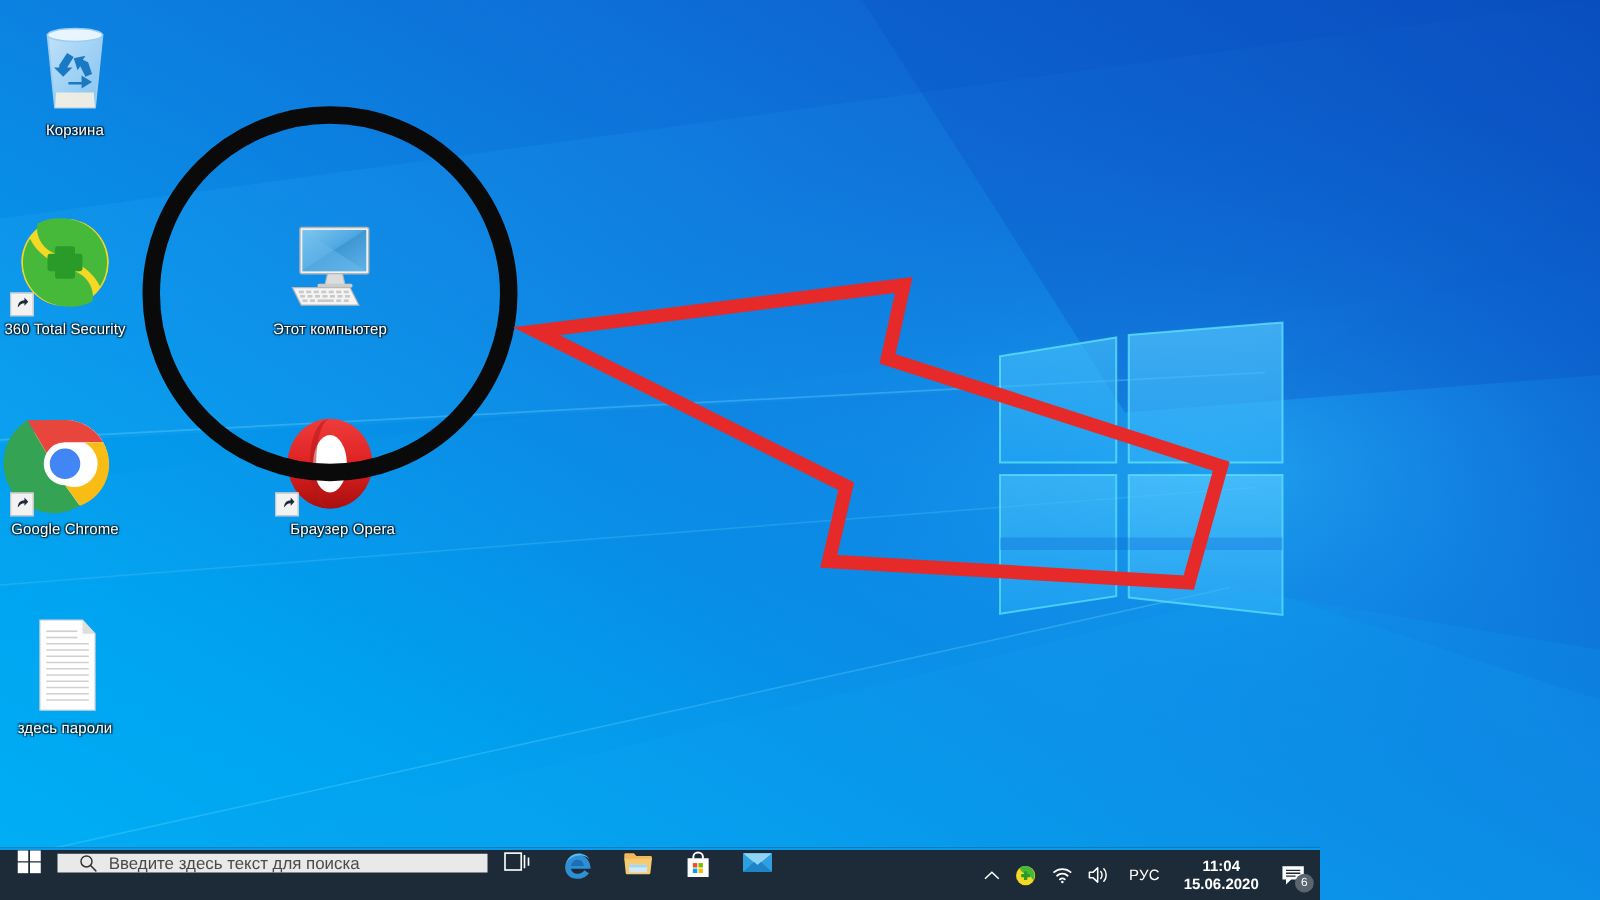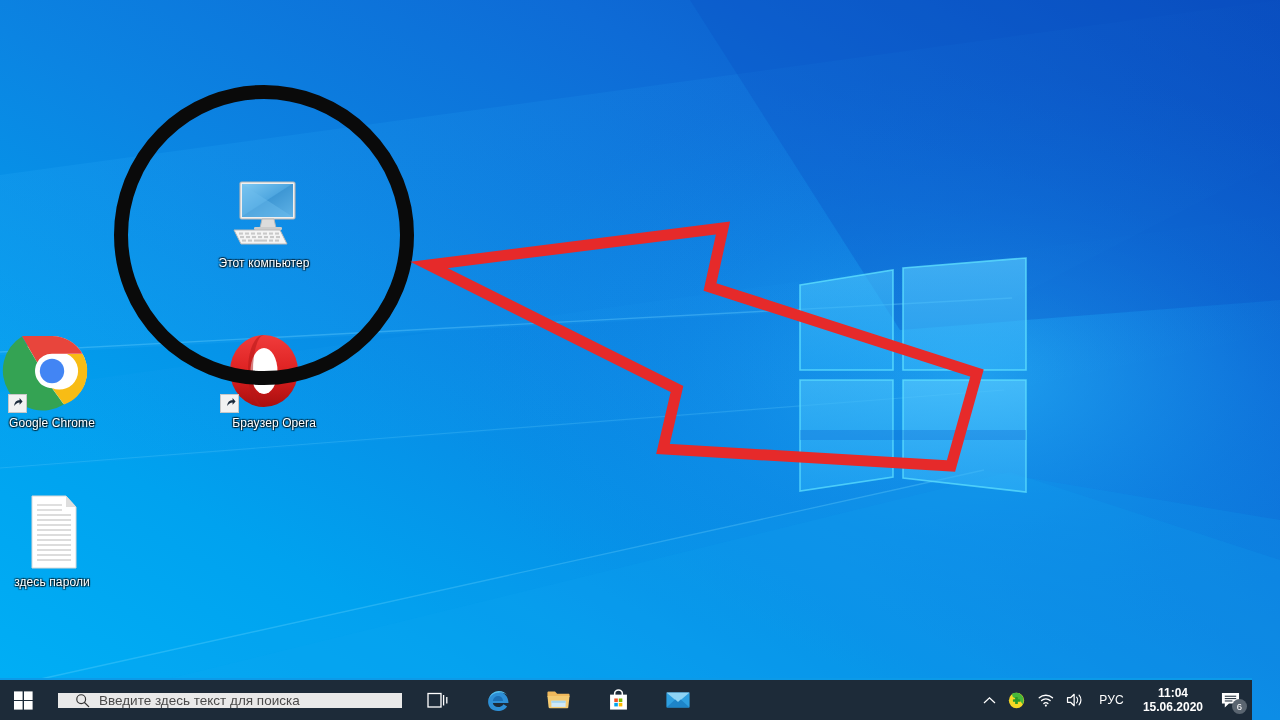--- a/index.html
+++ b/index.html
@@ -73,28 +73,27 @@
     width: 1280px;
     height: 720px;
     pointer-events: none;
   }
 
   
   #taskbar {
     position: absolute;
     left: 0;
     bottom: 0;
-    width: 1252px;
+    width: 1056px;
     height: 42px;
     background: #1d2b39;
     display: flex;
-    align-items: center;
+    align-items: flex-start;
     border-top: 2px solid #0c9ae8;
     box-sizing: border-box;
-    gap: 12px;
   }
   #start-button {
     width: 46px;
     display: flex;
     align-items: center;
     justify-content: center;
     cursor: default;
   }
 
   #search-box {
@@ -225,21 +224,59 @@
       <polygon points="800,380 893,380 893,477 800,491" fill="url(#paneA)"></polygon>
       <polygon points="903,380 1026,380 1026,492 903,478" fill="url(#paneB)"></polygon>
       <polygon points="800,285 893,270 893,370 800,370" fill="none" stroke="#62e4ff" stroke-opacity=".75" stroke-width="1.6"></polygon>
       <polygon points="903,268 1026,258 1026,370 903,370" fill="none" stroke="#62e4ff" stroke-opacity=".75" stroke-width="1.6"></polygon>
       <polygon points="800,380 893,380 893,477 800,491" fill="none" stroke="#62e4ff" stroke-opacity=".70" stroke-width="1.6"></polygon>
       <polygon points="903,380 1026,380 1026,492 903,478" fill="none" stroke="#62e4ff" stroke-opacity=".70" stroke-width="1.6"></polygon>
       <polygon points="800,430 1026,430 1026,440 800,440" fill="#0a62d2" opacity=".30"></polygon>
     </g>
   </svg>
 
-
+  <div class="icon-cell" style="left:8px; top:14px;">
+    <div class="icon-art">
+      <svg viewBox="0 0 104 80" width="104" height="80">
+        <defs>
+          <linearGradient id="binG" x1="0" y1="0" x2="1" y2="1">
+            <stop offset="0%" stop-color="#cfe9fb" stop-opacity=".92"></stop>
+            <stop offset="100%" stop-color="#9fd2f5" stop-opacity=".82"></stop>
+          </linearGradient>
+        </defs>
+        <polygon points="30,14 74,14 68,72 36,72" fill="url(#binG)" stroke="#9ccdf0" stroke-width="1.4"></polygon>
+        <ellipse cx="52" cy="14" rx="22" ry="5.2" fill="#e8f5fe" stroke="#9ccdf0" stroke-width="1.2"></ellipse>
+        <polygon points="37,60 67,60 68,72 36,72" fill="#f6efe2" opacity=".9"></polygon>
+        <g fill="#1b79c4" transform="translate(52,40) scale(1.05)">
+          <path d="M-12,-2 L-6,-11 L-1,-8 L-6,0 L-2,0 L-9,7 L-16,0 L-12,0 Z"></path>
+          <path d="M10,-4 L13,5 L8,7 L4,-1 L2,2 L-1,-7 L8,-9 L6,-6 Z"></path>
+          <path d="M-5,11 L5,11 L5,6 L13,11 L5,16 L5,13 L-5,13 Z"></path>
+        </g>
+      </svg>
+    </div>
+    <span class="icon-label">Корзина</span>
+  </div>
+
+  <div class="icon-cell" style="left:0px; top:173px;">
+    <div class="icon-art">
+      <svg viewBox="0 0 104 80" width="104" height="80">
+        <circle cx="52" cy="37" r="35" fill="#f5d825"></circle>
+        <path d="M52,2 A35,35 0 0 1 80,56 C72,40 58,36 44,30 C34,26 28,16 30,6 A35,35 0 0 1 52,2 Z" fill="#46b83a"></path>
+        <path d="M52,72 A35,35 0 0 1 24,18 C32,34 46,38 60,44 C70,48 76,58 74,68 A35,35 0 0 1 52,72 Z" fill="#46b83a"></path>
+        <rect x="44" y="24" width="16" height="26" rx="2.2" fill="#2a9b28"></rect>
+        <rect x="38" y="30" width="28" height="14" rx="2.2" fill="#2a9b28"></rect>
+      </svg>
+      <div class="shortcut-badge">
+        <svg viewBox="0 0 16 16" width="15" height="15">
+          <path d="M4.5,11.8 C4.6,7.2 7.2,5.6 10.2,5.5 L10.2,3.2 L13.4,6.9 L10.2,10.3 L10.2,8.1 C7.9,8.2 6.2,9.3 4.5,11.8 Z" fill="#1c2b3c"></path>
+        </svg>
+      </div>
+    </div>
+    <span class="icon-label">360 Total Security</span>
+  </div>
 
   <div class="icon-cell" style="left:0px; top:333px;">
     <div class="icon-art">
       <svg viewBox="0 0 104 80" width="104" height="80">
         <circle cx="52" cy="38" r="35" fill="#ffffff"></circle>
         <path d="M52,3 A35,35 0 0 1 82.5,20.8 L52,20.8 A17.2,17.2 0 0 0 37.2,29.4 L21.9,3.1 Z" fill="#e8453c" transform="translate(0,0)"></path>
         <path d="M82.6,21 A35,35 0 0 1 64,71.5 L52,55 A17.2,17.2 0 0 0 67,21 Z" fill="#f8bc15"></path>
         <path d="M21.9,3.4 L37.2,29.6 A17.2,17.2 0 0 0 52,55.2 L63.8,71.6 A35,35 0 0 1 21.9,3.4 Z" fill="#34a353"></path>
         <circle cx="52" cy="38" r="15.4" fill="#ffffff"></circle>
         <circle cx="52" cy="38" r="12.2" fill="#4285f4"></circle>

